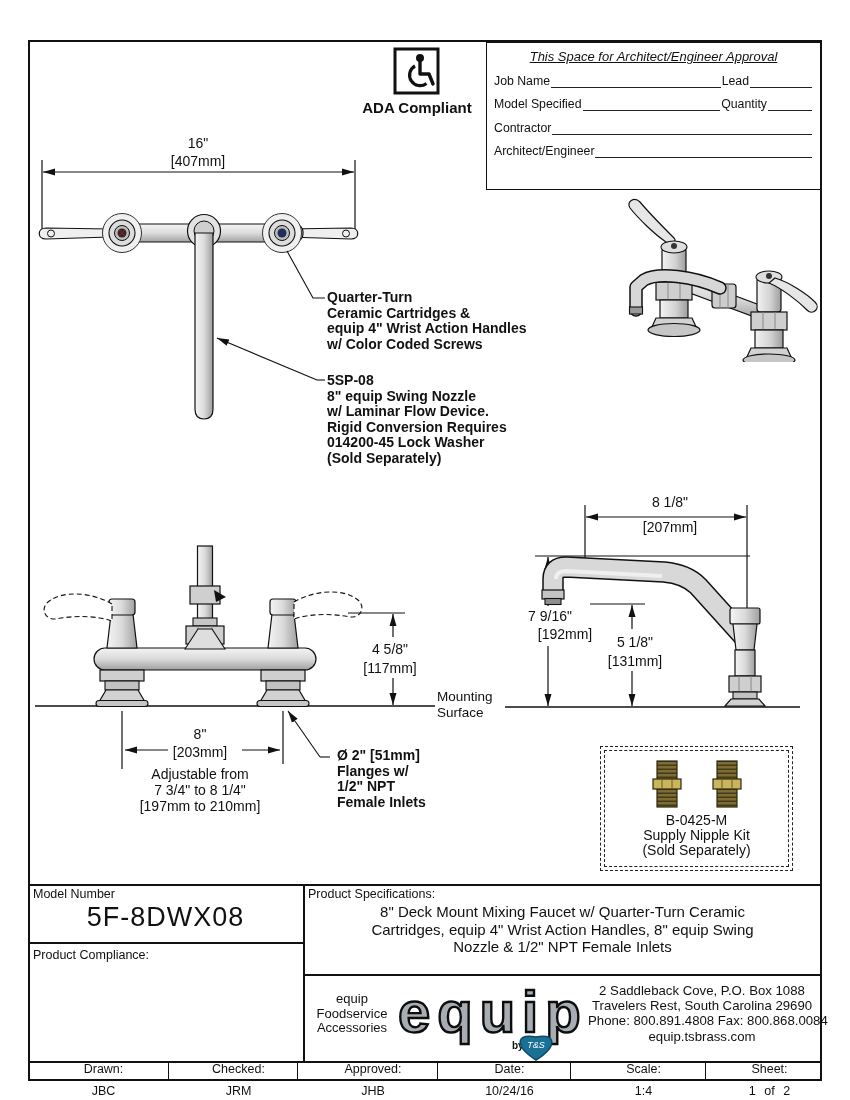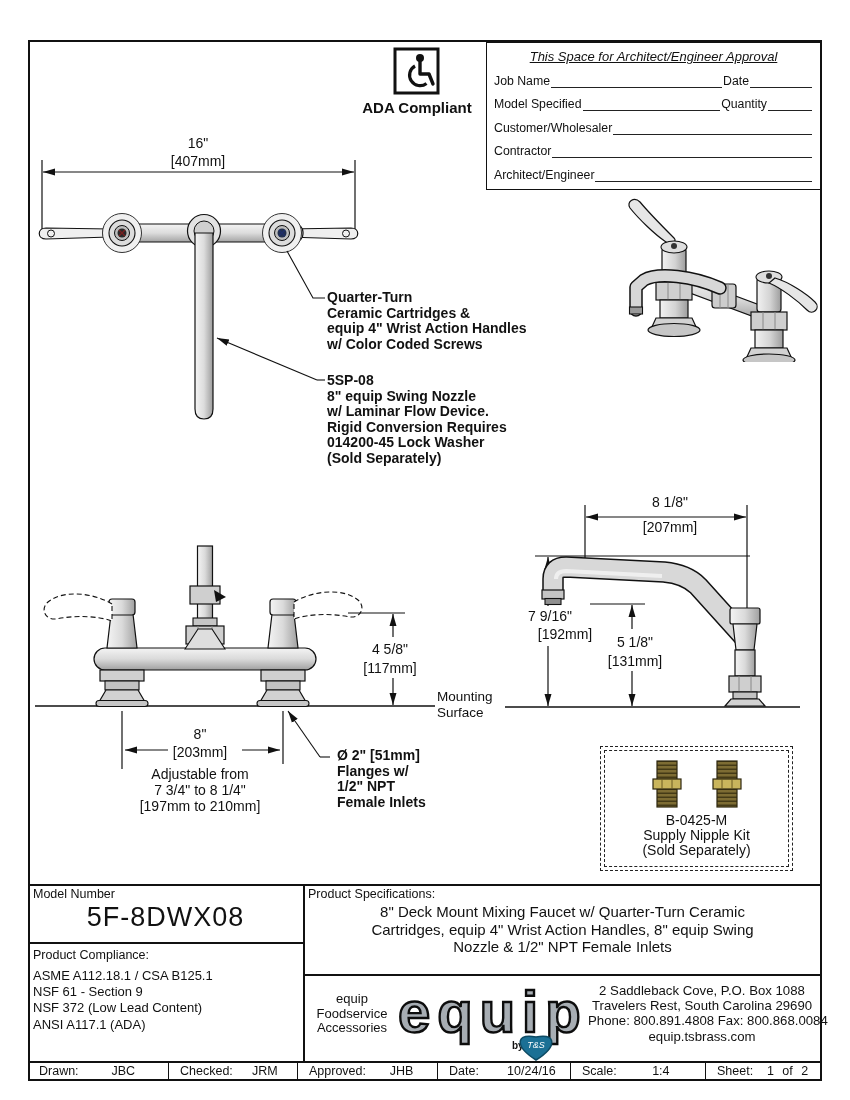--- a/index.html
+++ b/index.html
@@ -34,23 +34,23 @@
   .comp{font-size:13px;line-height:15.8px;white-space:nowrap;}
   .tagline{font-size:13px;line-height:14.5px;text-align:center;}
   .logo-big{font-size:58px;font-weight:700;letter-spacing:7px;color:#a7adb3;
             -webkit-text-stroke:2.4px #0d0d0d;white-space:nowrap;}
   .addr{font-size:13.2px;line-height:15.2px;text-align:center;white-space:nowrap;}
   .byTS{font-size:10px;font-weight:700;margin-left:12px;}
   
   .footer{position:absolute;left:28px;top:1062px;width:794px;height:17px;display:flex;
           font-size:12.5px;box-sizing:border-box;}
   .fcell{display:flex;align-items:center;padding-left:11px;box-sizing:border-box;
-         border-left:1.5px solid #111;}
+         border-left:1.5px solid #111;flex-direction:column;}
   .fcell:first-child{border-left:none;}
-  .fcell .val{margin:0 auto;}
+  .fcell .val{margin:8px auto;}
   svg text{font-family:"Liberation Sans",sans-serif;}
 </style>
 </head>
 <body>
 
 <div class="sheet">
 
   <div class="border-box" style="left:28px;top:40px;width:794px;height:1041px;"></div>
 
   <svg class="abs" style="left:393px;top:47px;" width="47" height="49">
@@ -59,32 +59,28 @@
     <path d="M27,14 L27,27 L36,27 L40,37" stroke="#111" stroke-width="3.4" fill="none" stroke-linecap="round" stroke-linejoin="round"></path>
     <path d="M22,19 A10.5,10.5 0 1,0 33.5,36.5" stroke="#111" stroke-width="3.2" fill="none"></path>
   </svg>
   <div class="abs ada-label" style="left:352px;top:99px;width:130px;">ADA Compliant</div>
 
   <div class="approval">
     <div class="title">This Space for Architect/Engineer Approval</div>
     <div class="aprow">
       <span>Job Name</span>
         <span class="fill"></span>
-        <span>Date</span>
+        <span>Lead</span>
         <span class="fill-fix" style="width:62px;"></span>
     </div>
     <div class="aprow">
       <span>Model Specified</span>
         <span class="fill"></span>
         <span>Quantity</span>
         <span class="fill-fix" style="width:44px;"></span>
-    </div>
-    <div class="aprow">
-      <span>Customer/Wholesaler</span>
-        <span class="fill"></span>
     </div>
     <div class="aprow">
       <span>Contractor</span>
         <span class="fill"></span>
     </div>
     <div class="aprow">
       <span>Architect/Engineer</span>
         <span class="fill"></span>
     </div>
   </div>
@@ -352,26 +348,20 @@
   <div class="hline" style="left:30px;top:884px;width:790px;"></div>
   <div class="hline" style="left:30px;top:942px;width:273px;"></div>
   <div class="vline" style="left:303px;top:885px;height:177px;"></div>
   <div class="hline" style="left:303px;top:974px;width:517px;"></div>
   <div class="hline" style="left:30px;top:1061px;width:790px;"></div>
 
   <div class="abs small-lbl" style="left:33px;top:887px;">Model Number</div>
   <div class="abs model-num" style="left:28px;top:902px;width:275px;">5F-8DWX08</div>
 
   <div class="abs small-lbl" style="left:33px;top:948px;">Product Compliance:</div>
-  <div class="abs comp" style="left:33px;top:968px;">
-    <div>ASME A112.18.1 / CSA B125.1</div>
-    <div>NSF 61 - Section 9</div>
-    <div>NSF 372 (Low Lead Content)</div>
-    <div style="margin-top:2px;">ANSI A117.1 (ADA)</div>
-  </div>
 
   <div class="abs small-lbl" style="left:308px;top:887px;">Product Specifications:</div>
   <div class="abs spec-lines" style="left:303px;top:903px;width:519px;">
     <div>8" Deck Mount Mixing Faucet w/ Quarter-Turn Ceramic</div>
     <div>Cartridges, equip 4" Wrist Action Handles, 8" equip Swing</div>
     <div>Nozzle &amp; 1/2" NPT Female Inlets</div>
   </div>
 
   <div class="abs tagline" style="left:302px;top:992px;width:100px;">
     <div>equip</div>
@@ -397,21 +387,21 @@
       <span class="val">JBC</span>
     </div>
     <div class="fcell" style="width:129px;">
       <span>Checked:</span>
       <span class="val">JRM</span>
     </div>
     <div class="fcell" style="width:140px;">
       <span>Approved:</span>
       <span class="val">JHB</span>
     </div>
-    <div class="fcell" style="width:133px;gap:14px;">
+    <div class="fcell" style="width:133px;">
       <span>Date:</span>
       <span class="val">10/24/16</span>
     </div>
     <div class="fcell" style="width:135px;">
       <span>Scale:</span>
       <span class="val">1:4</span>
     </div>
     <div class="fcell" style="width:117px;text-align:center;">
       <span>Sheet:</span>
       <span class="val" style="word-spacing:5px;">1  of  2</span>

